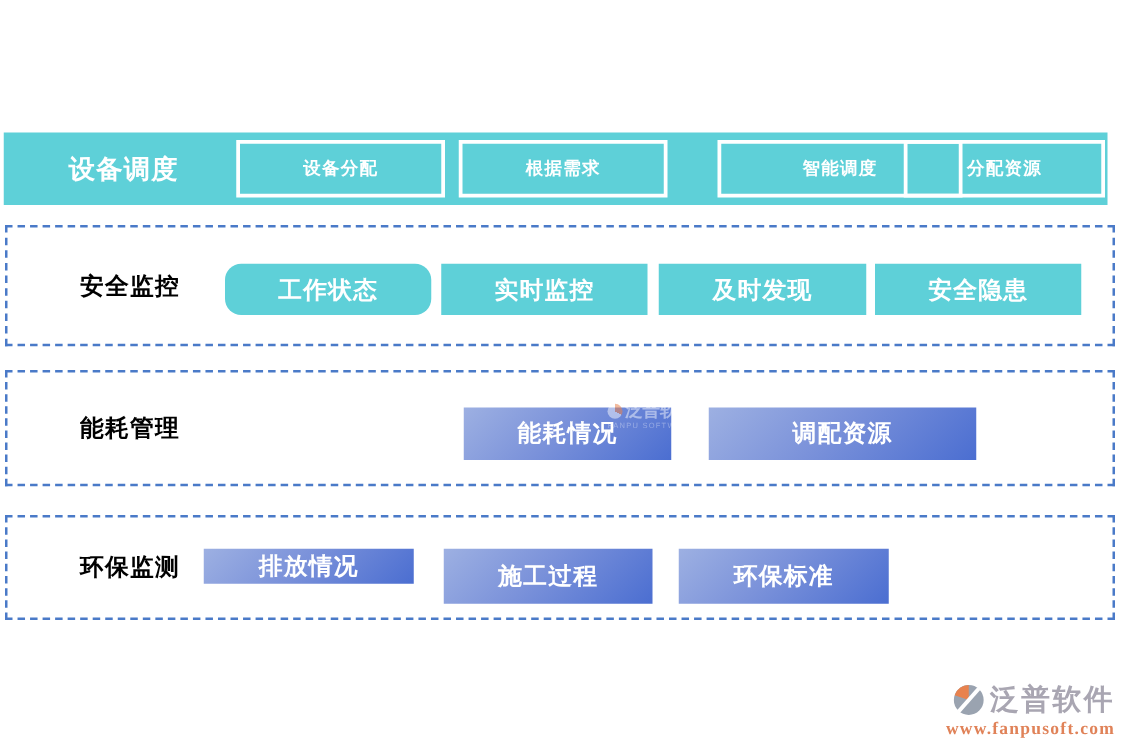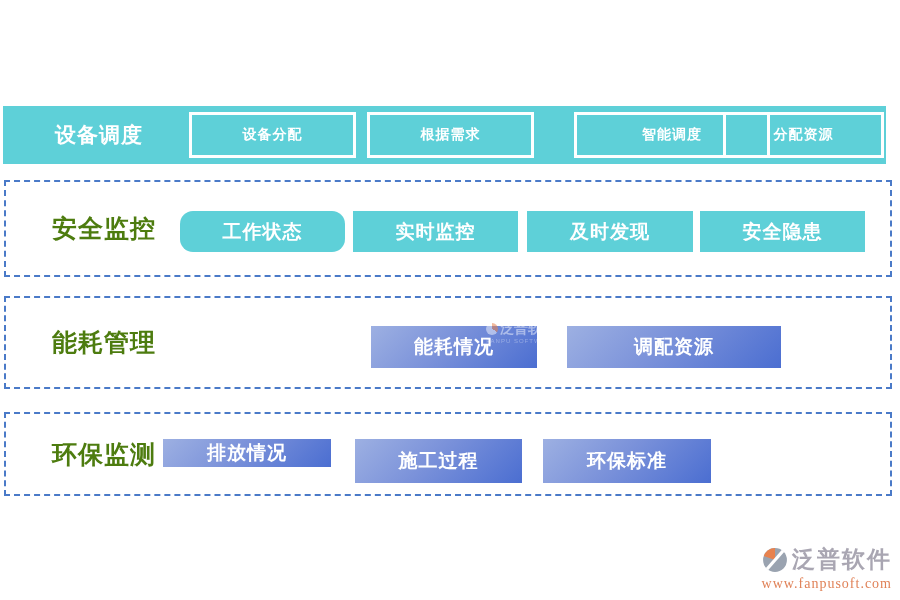--- a/index.html
+++ b/index.html
@@ -71,23 +71,23 @@
   }
   .box-label {
     position: absolute;
     left: 24px;
     top: 0;
     width: 148px;
     height: 100%;
     display: flex;
     align-items: center;
     justify-content: center;
-    color: #4d7c0f;
-    font-weight: 700;
-    font-size: 25px;
+    color: #000000;
+    font-weight: 700;
+    font-size: 19px;
     letter-spacing: 1px;
   }
   .item-btn {
     position: absolute;
     display: flex;
     align-items: center;
     justify-content: center;
     color: #ffffff;
     font-weight: 700;
     font-size: 19px;
@@ -146,21 +146,21 @@
     font-size: 23px;
     font-weight: 700;
     letter-spacing: 2px;
     color: #a9a6b2;
     white-space: nowrap;
   }
   .brand-url {
     margin-top: 1px;
     font-family: "Liberation Serif", "DejaVu Serif", serif;
     font-size: 14px;
-    font-weight: 400;
+    font-weight: 700;
     letter-spacing: 1px;
     color: #e08258;
     white-space: nowrap;
   }
 </style>
 </head>
 <body>
 
 <div class="page">
 

